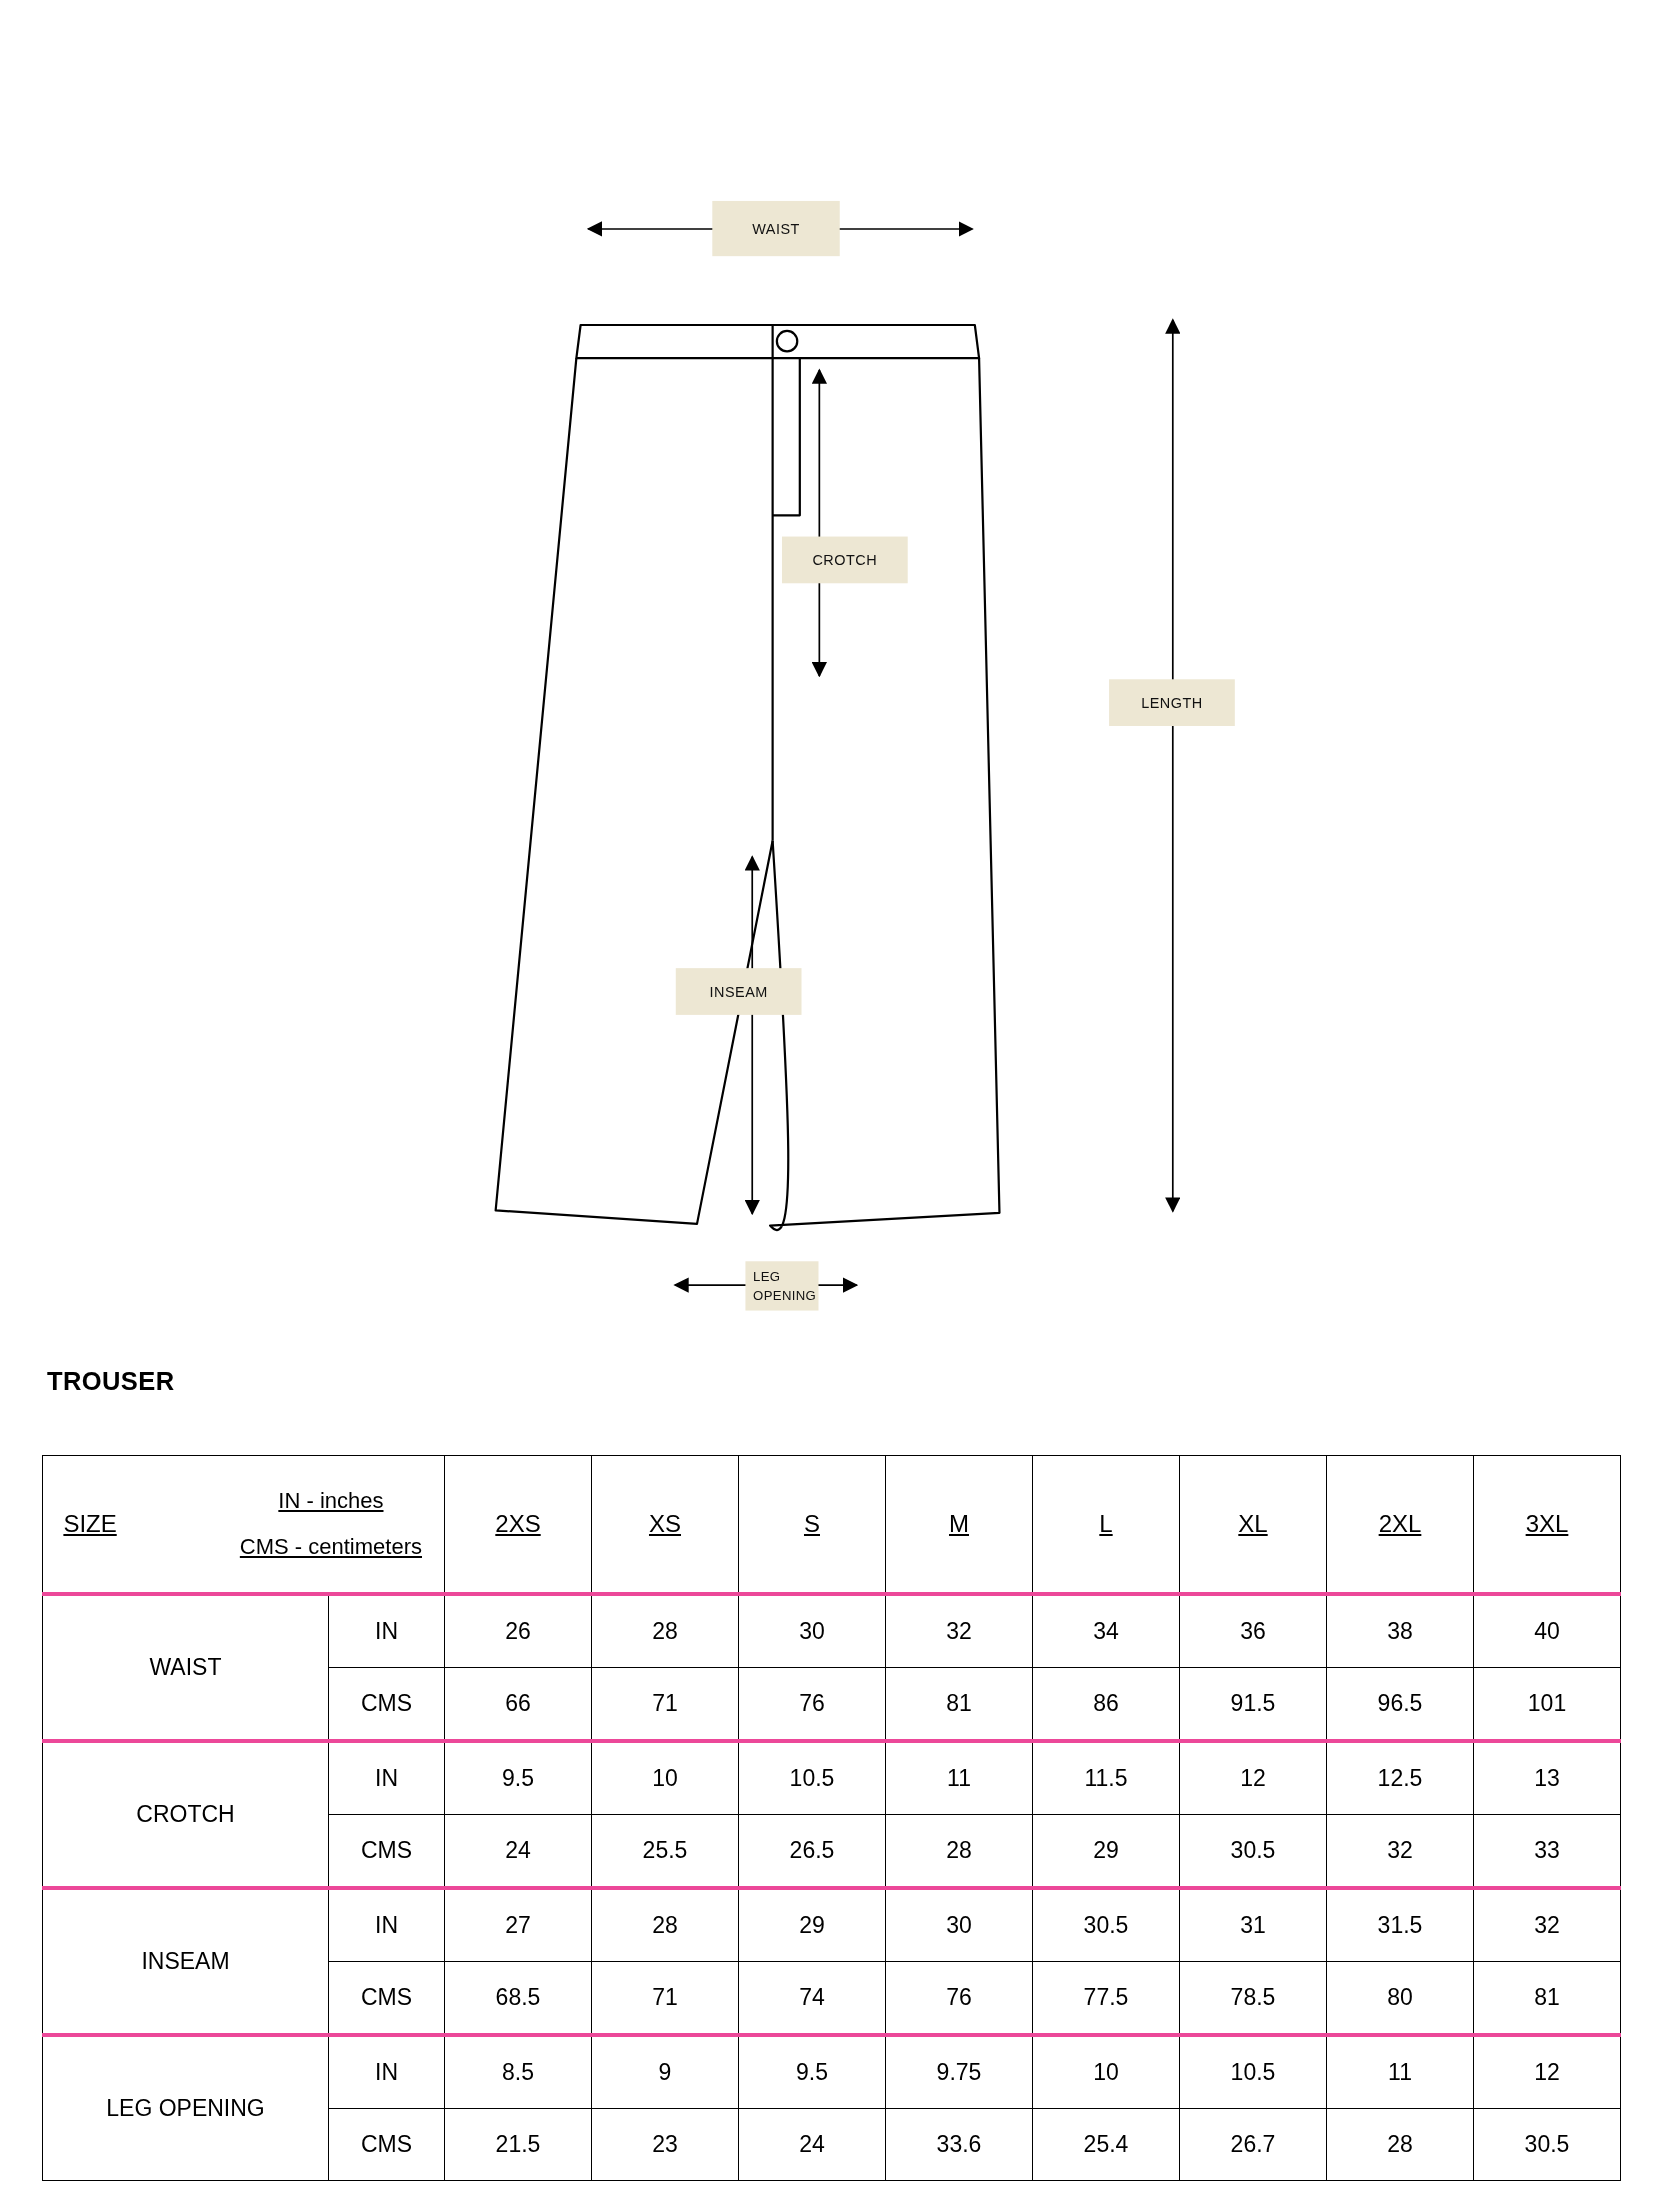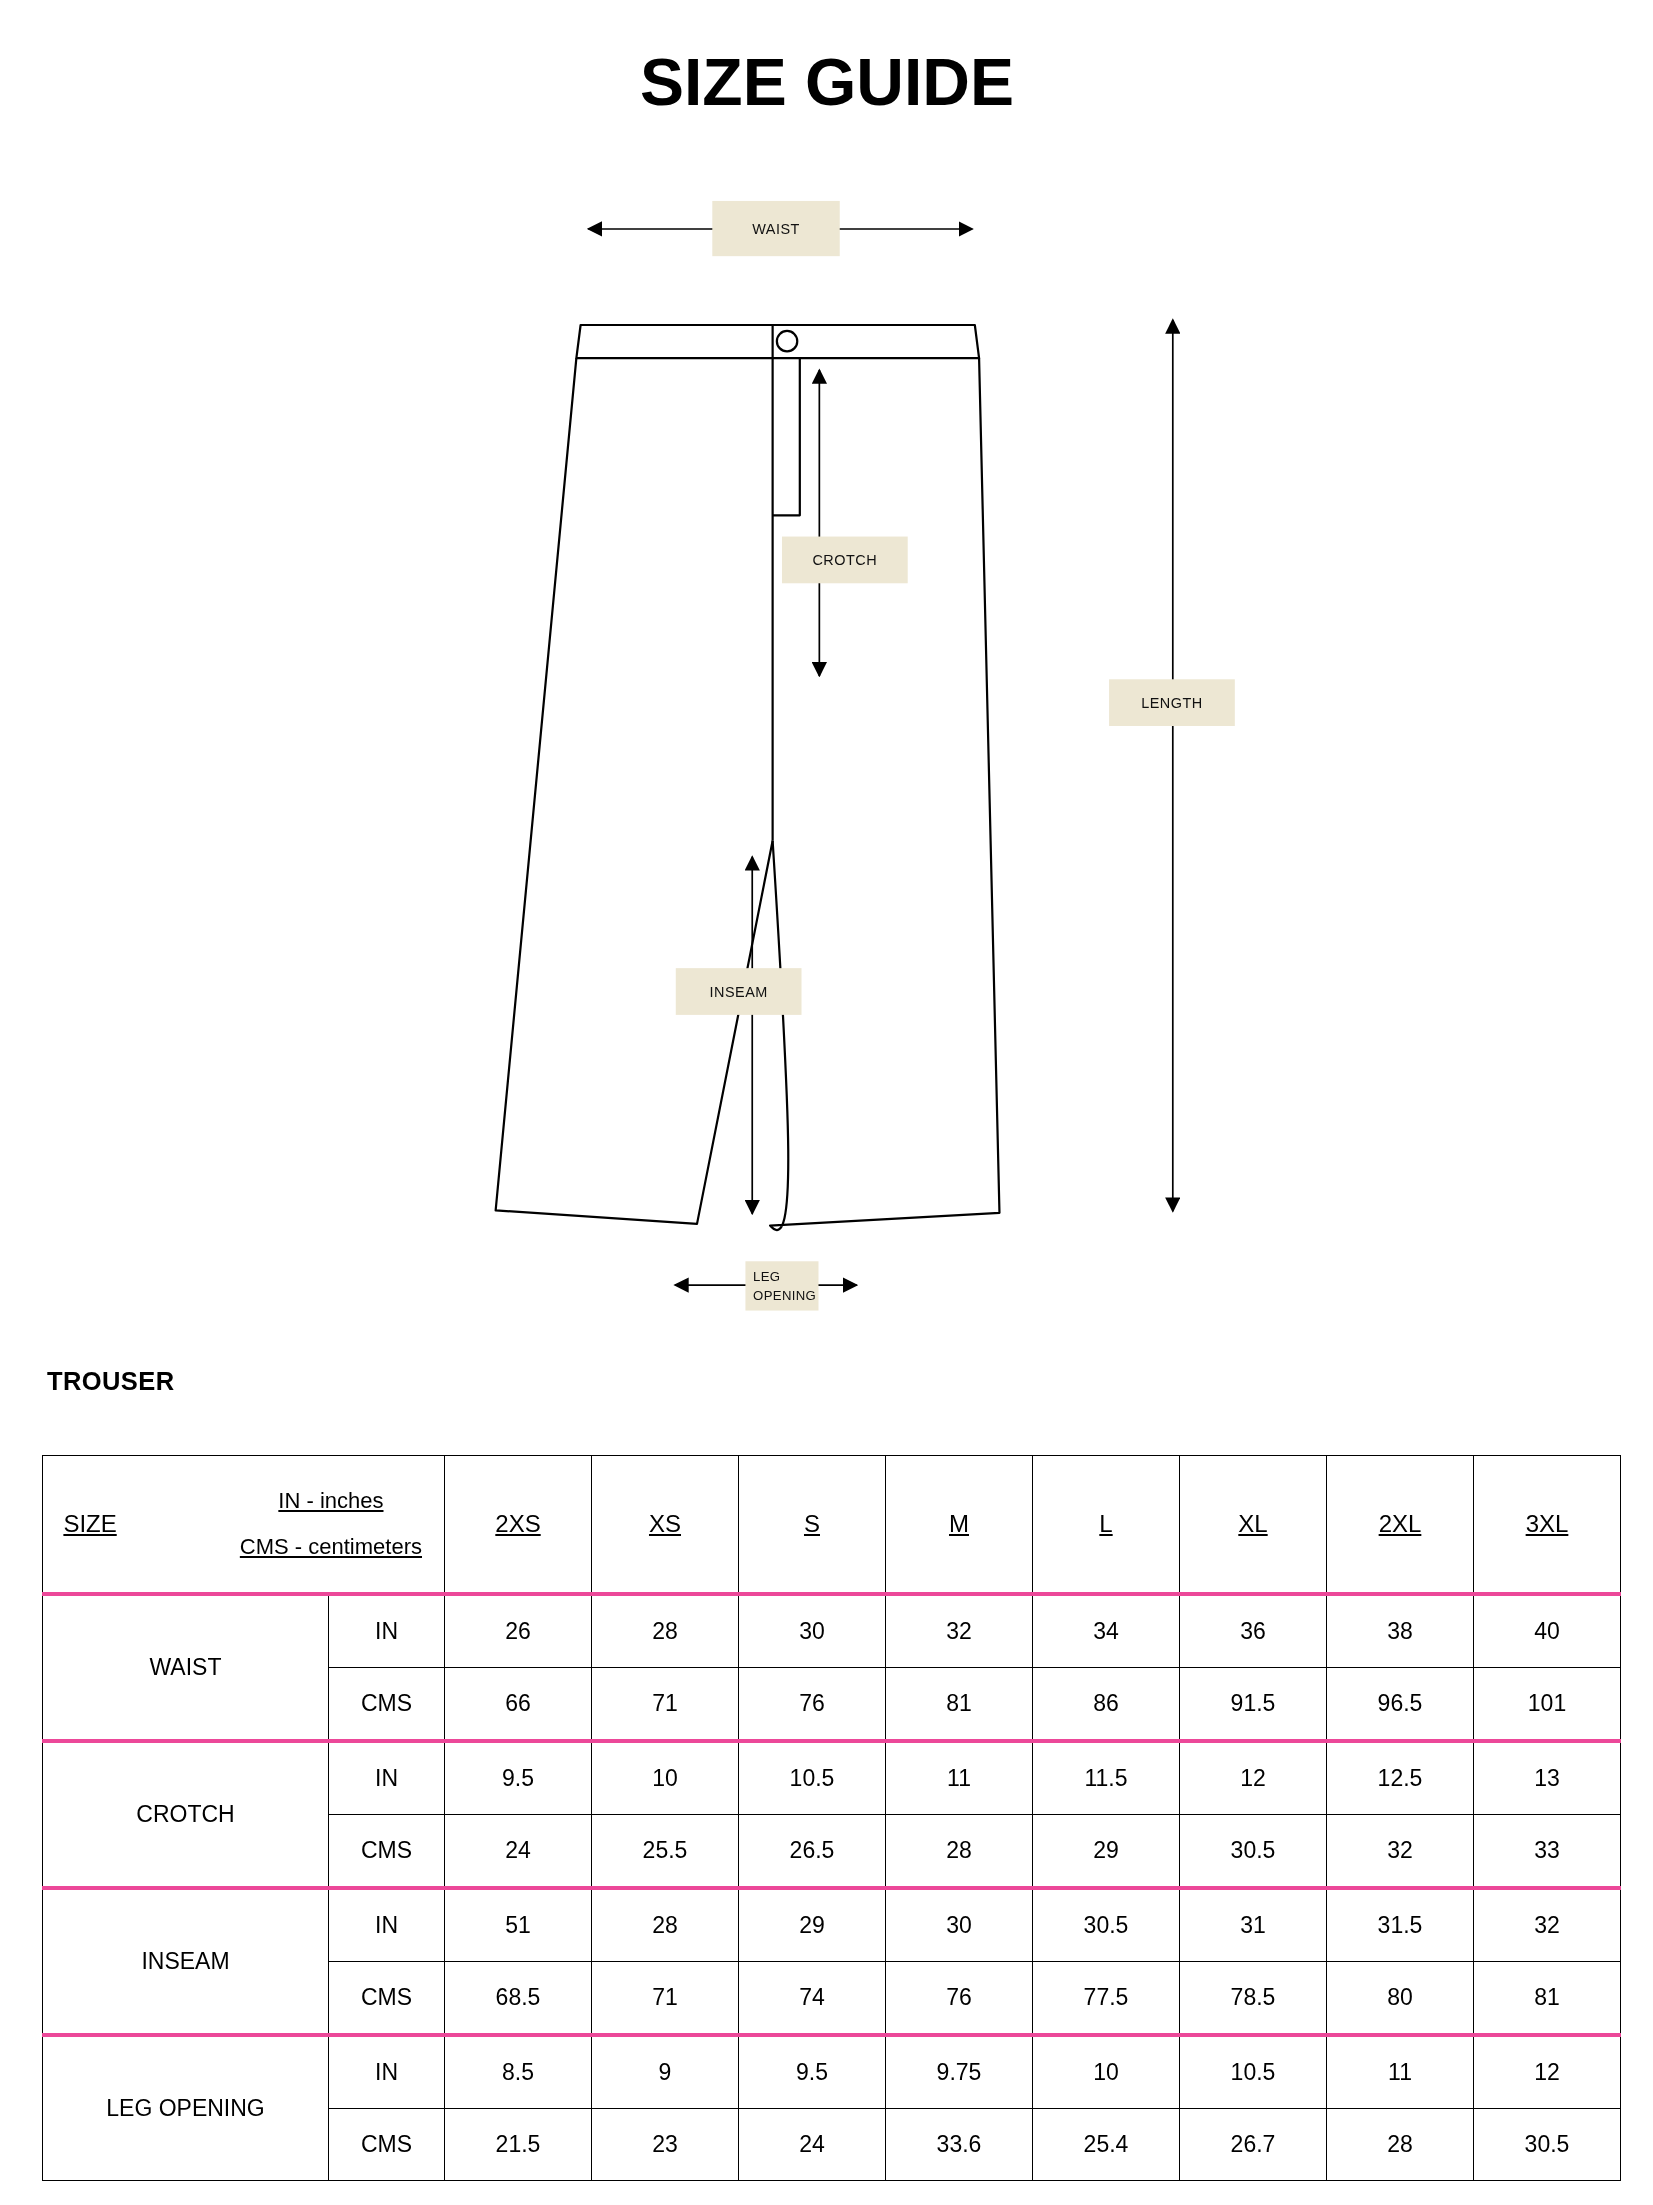--- a/index.html
+++ b/index.html
@@ -37,21 +37,20 @@
   .head-units{padding-right:22px;font-size:22px;line-height:2.1;}
   td.col-hdr{font-size:24px;}
   td.row-label{text-align:left;padding-left:18.7px;font-size:23px;}
   tr.group-start td{border-top:4px solid #ec4899;}
 </style>
 </head>
 <body>
 
 <div id="page">
 
-  <h1 class="page-title">SIZE GUIDE</h1>
 
   <svg class="diagram" viewBox="0 0 1946 1330" xmlns="http://www.w3.org/2000/svg">
     <defs>
       <marker id="ah" viewBox="0 0 10 10" refX="9" refY="5" markerWidth="9" markerHeight="9" orient="auto-start-reverse">
         <path d="M0,0 L10,5 L0,10 z" fill="#000"></path>
       </marker>
     </defs>
 
     <g>
       <line class="arrow" x1="692" y1="40" x2="1144" y2="40" marker-start="url(#ah)" marker-end="url(#ah)"></line>
@@ -187,21 +186,21 @@
         <td>28</td>
         <td>29</td>
         <td>30.5</td>
         <td>32</td>
         <td>33</td>
       </tr>
 
       <tr class="group-start">
         <td rowspan="2" class="row-label">INSEAM</td>
         <td>IN</td>
-        <td>51</td>
+        <td>27</td>
         <td>28</td>
         <td>29</td>
         <td>30</td>
         <td>30.5</td>
         <td>31</td>
         <td>31.5</td>
         <td>32</td>
       </tr>
       <tr>
         <td>CMS</td>

